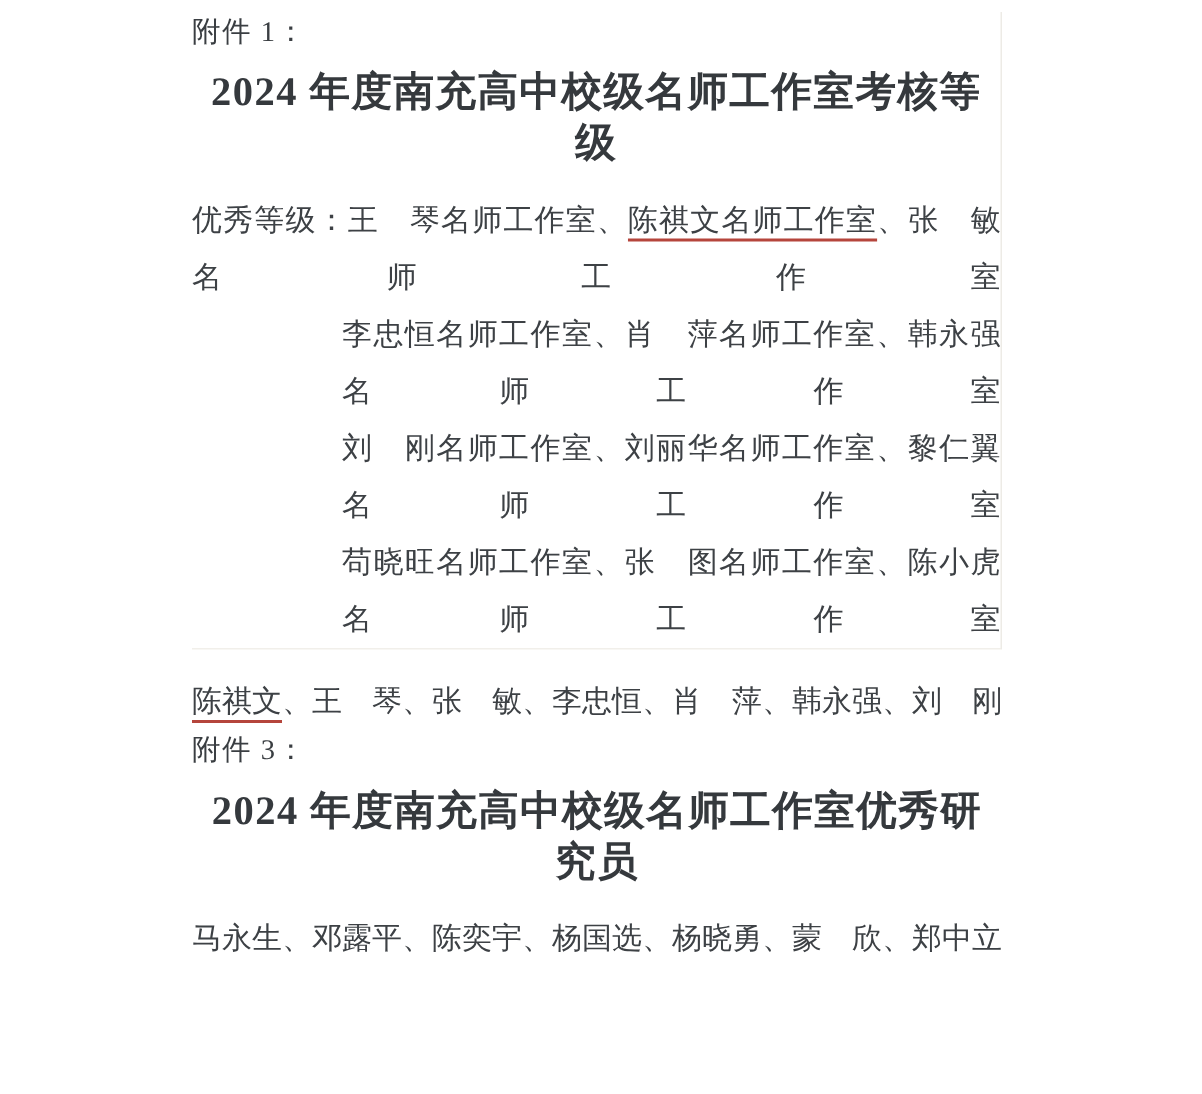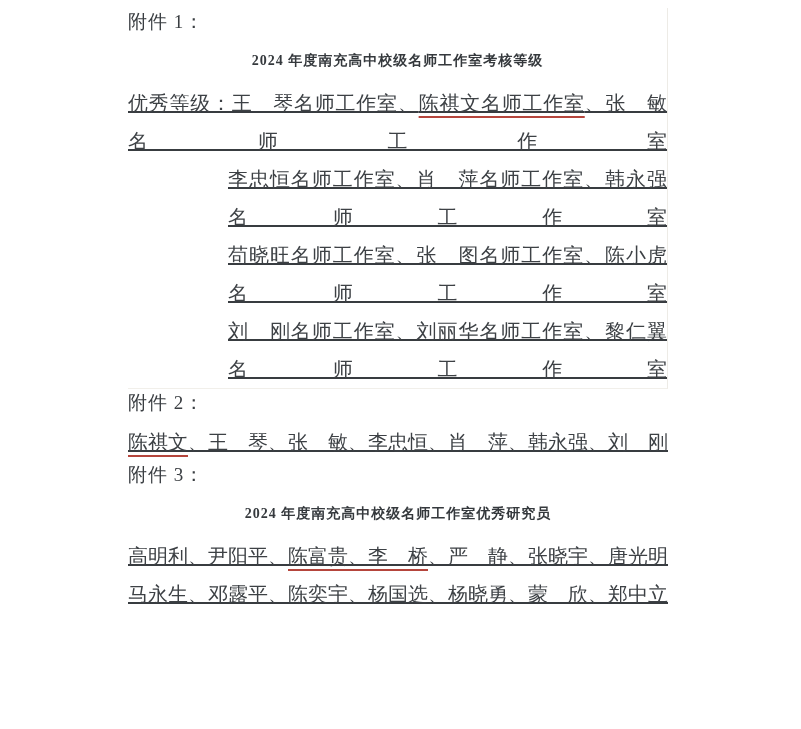--- a/index.html
+++ b/index.html
@@ -26,28 +26,28 @@
   }
   .att-label {
     margin: 0;
     font-size: 19px;
     line-height: 28px;
     color: #3a3e42;
     letter-spacing: 1px;
   }
   .att-title {
     margin: 8px 0 0 0;
-    font-size: 14px;
+    font-size: 27px;
     line-height: 34px;
     font-weight: 700;
     text-align: center;
     color: #35393d;
     letter-spacing: 1px;
   }
-  .lines { margin-top: 6px; text-decoration: underline; }
+  .lines { margin-top: 16px; }
   .line {
     margin: 0;
     font-size: 20px;
     line-height: 38px;
     white-space: pre-wrap;
     color: #3d4145;
   }
   .line.justify {
     text-align: justify;
     text-align-last: justify;
@@ -65,34 +65,32 @@
 <body>
 
 <div class="doc">
 
   <section class="attachment edge-artifact">
     <p class="att-label">附件 1：</p>
     <h2 class="att-title">2024 年度南充高中校级名师工作室考核等级</h2>
     <div class="lines">
         <p class="line justify"><span>优秀等级：王　琴名师工作室、</span><span class="red-underline">陈祺文名师工作室</span><span>、张　敏名师工作室</span></p>
         <p class="line indent justify"><span>李忠恒名师工作室、肖　萍名师工作室、韩永强名师工作室</span></p>
+        <p class="line indent justify"><span>刘　刚名师工作室、刘丽华名师工作室、黎仁翼名师工作室</span></p>
         <p class="line indent justify"><span>苟晓旺名师工作室、张　图名师工作室、陈小虎名师工作室</span></p>
-        <p class="line indent justify"><span>刘　刚名师工作室、刘丽华名师工作室、黎仁翼名师工作室</span></p>
       </div>
   </section>
 
   <section class="attachment">
-    <p class="att-label">附件 2：</p>
     <div class="lines">
         <p class="line justify"><span class="red-underline">陈祺文</span><span>、王　琴、张　敏、李忠恒、肖　萍、韩永强、刘　刚</span></p>
       </div>
   </section>
 
   <section class="attachment">
     <p class="att-label">附件 3：</p>
     <h2 class="att-title">2024 年度南充高中校级名师工作室优秀研究员</h2>
     <div class="lines">
-        <p class="line justify"><span>高明利、尹阳平、</span><span class="red-underline">陈富贵、李　桥</span><span>、严　静、张晓宇、唐光明</span></p>
         <p class="line justify"><span>马永生、邓露平、陈奕宇、杨国选、杨晓勇、蒙　欣、郑中立</span></p>
       </div>
   </section>
 
 </div>
 
 </body></html>

